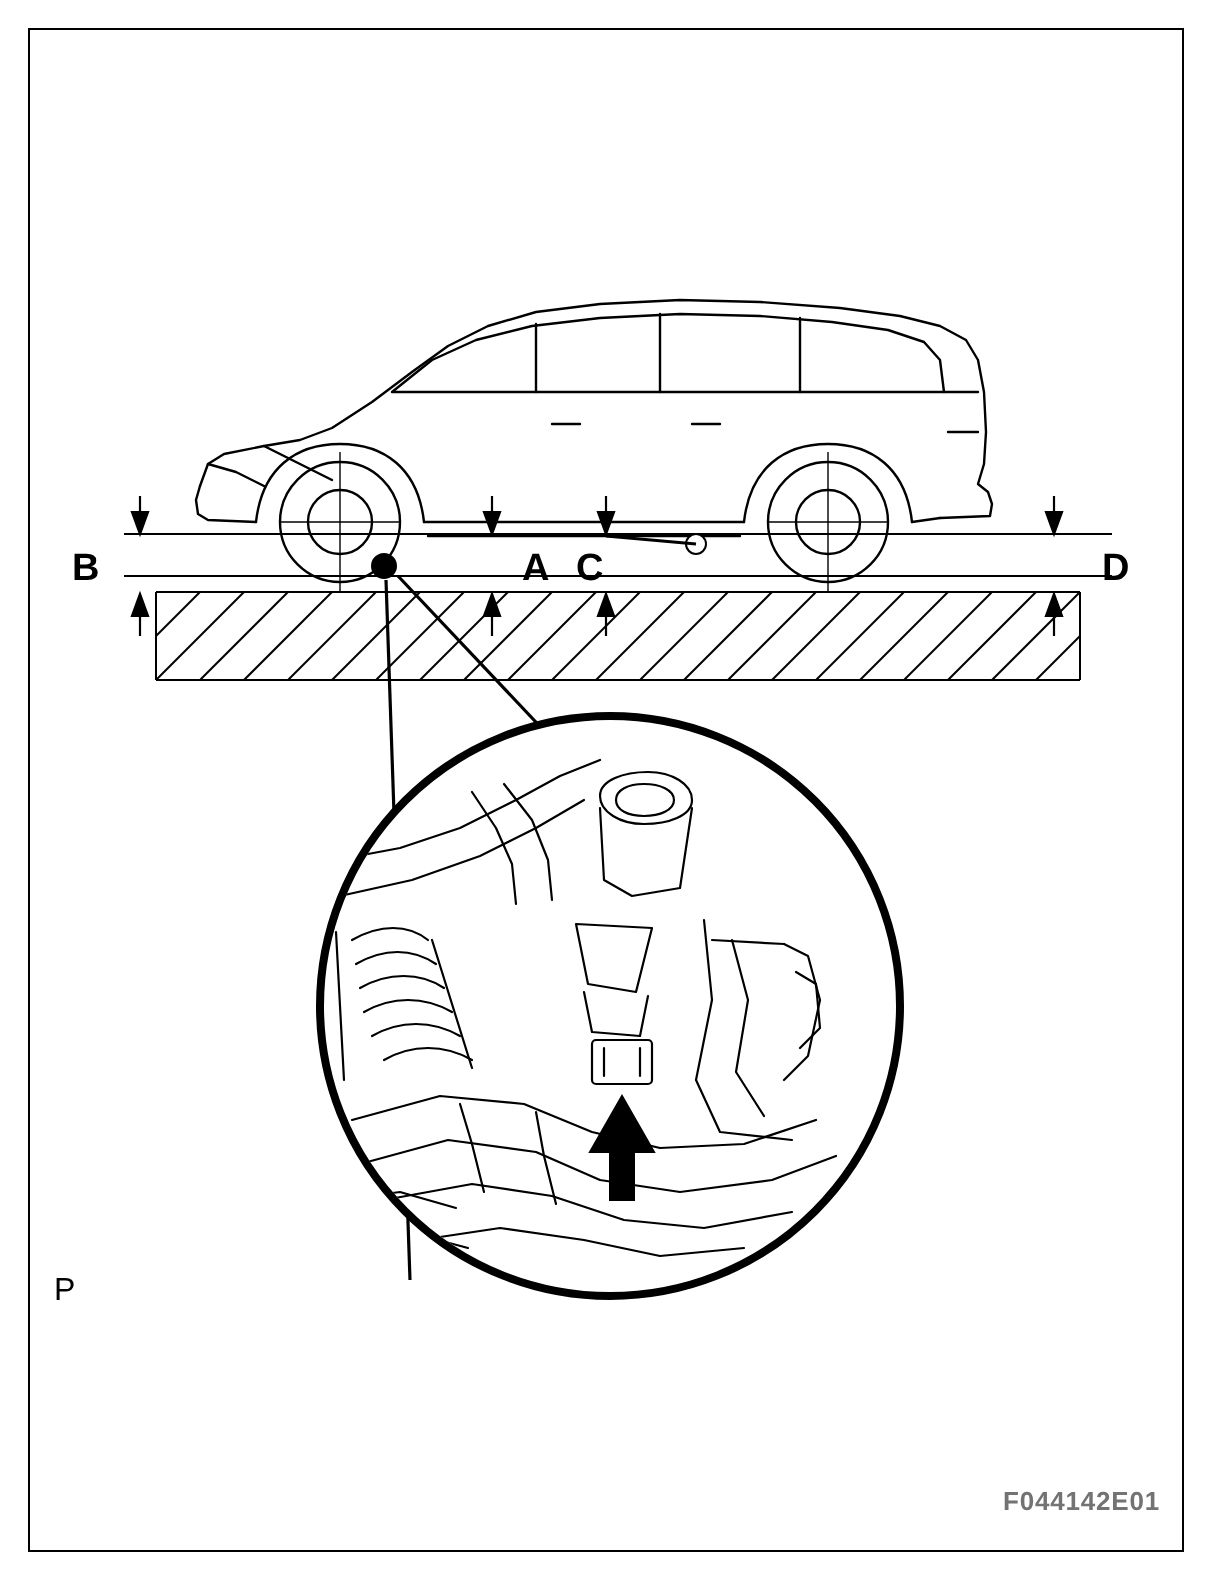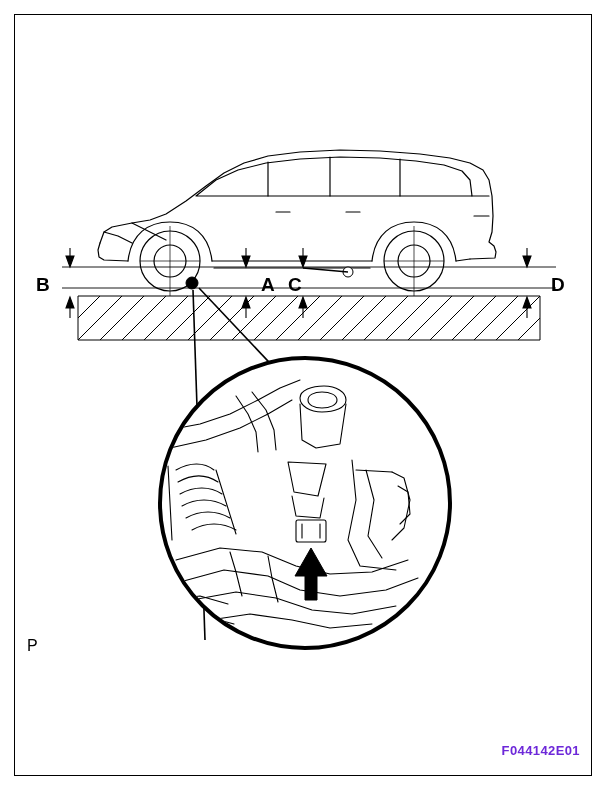--- a/index.html
+++ b/index.html
@@ -55,21 +55,21 @@
     color: #000000;
   }
   .figure-code {
     position: absolute;
     right: 28px;
     bottom: 38px;
     font-family: "Liberation Sans", sans-serif;
     font-size: 13px;
     font-weight: bold;
     letter-spacing: 0.4px;
-    color: #6d28d9;
+    color: #737373;
   }
 </style>
 </head>
 <body>
 
 <div id="figure-page">
 
   <div class="page-border"></div>
 
   <svg class="figure-svg" viewBox="0 0 608 796">

